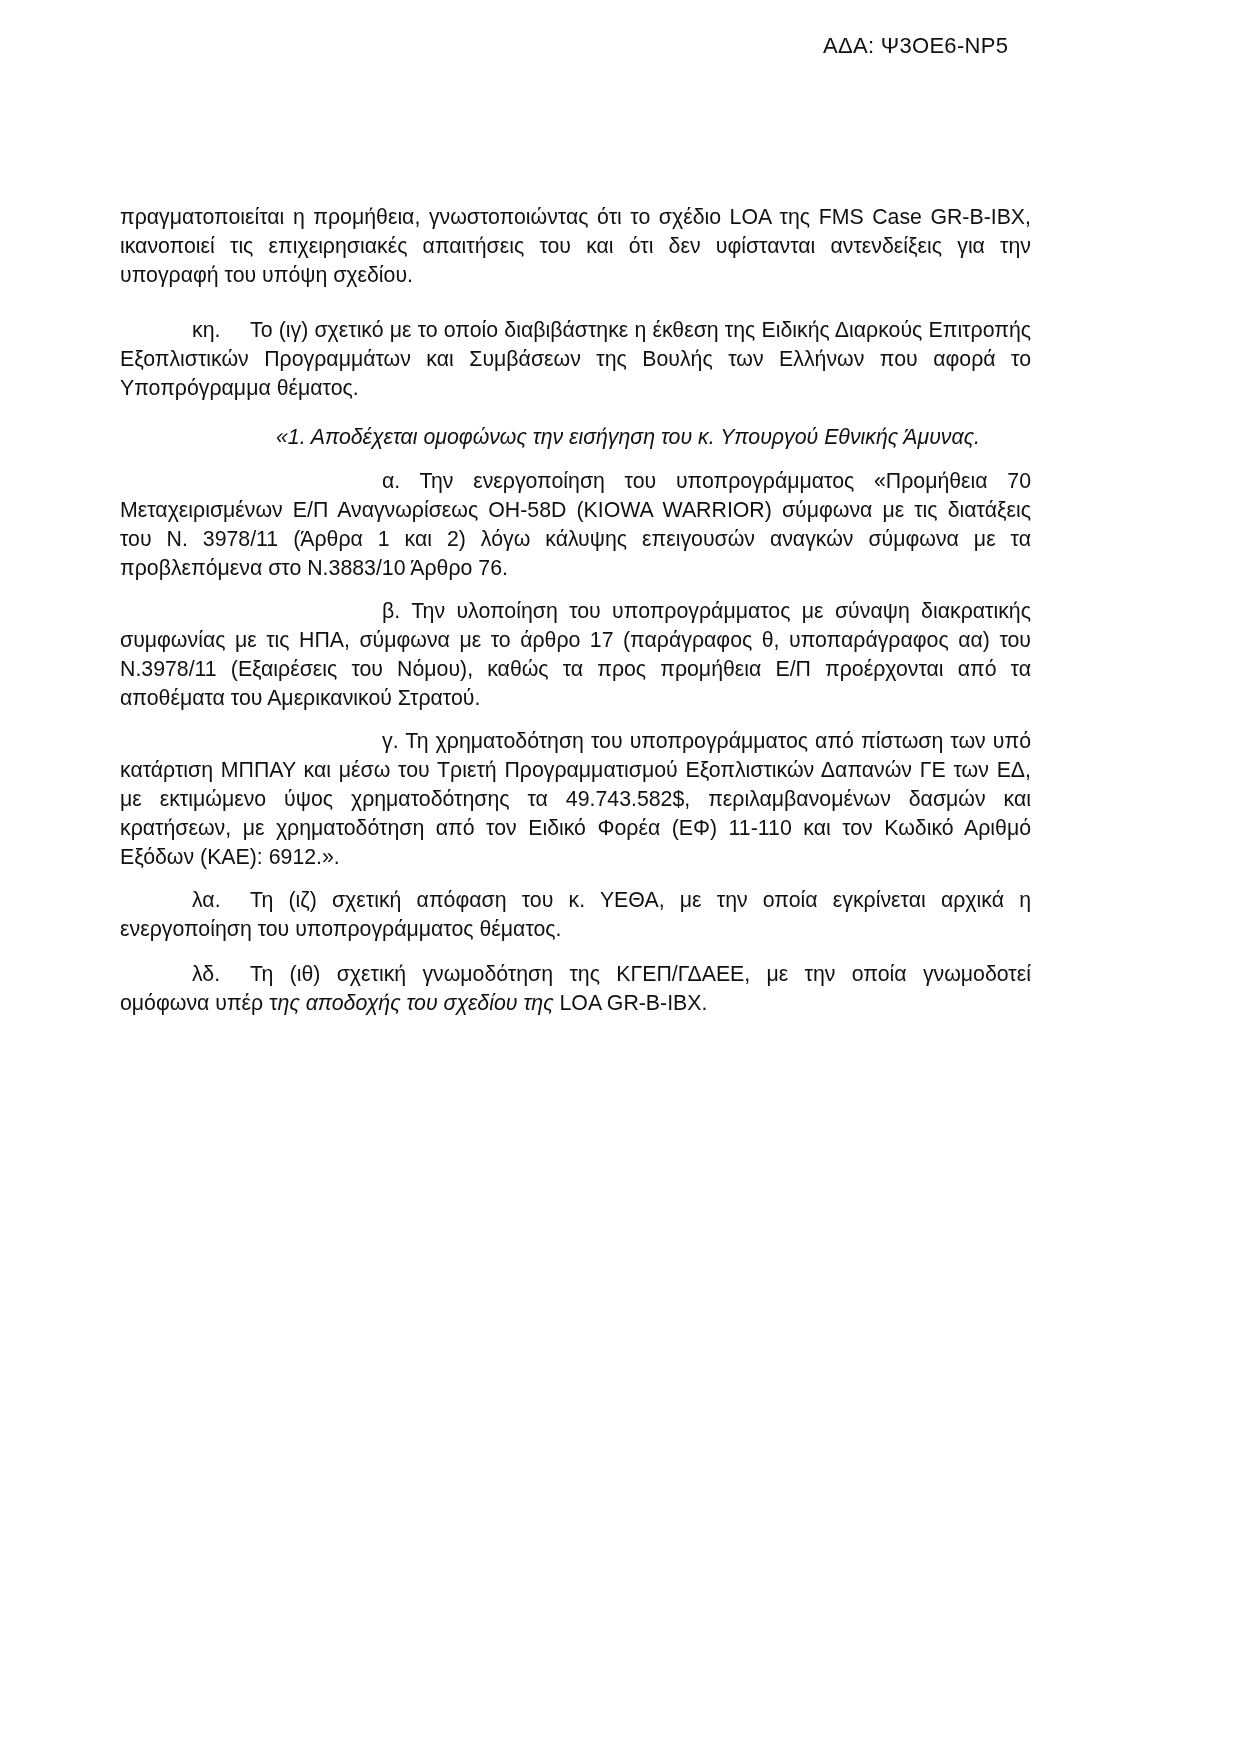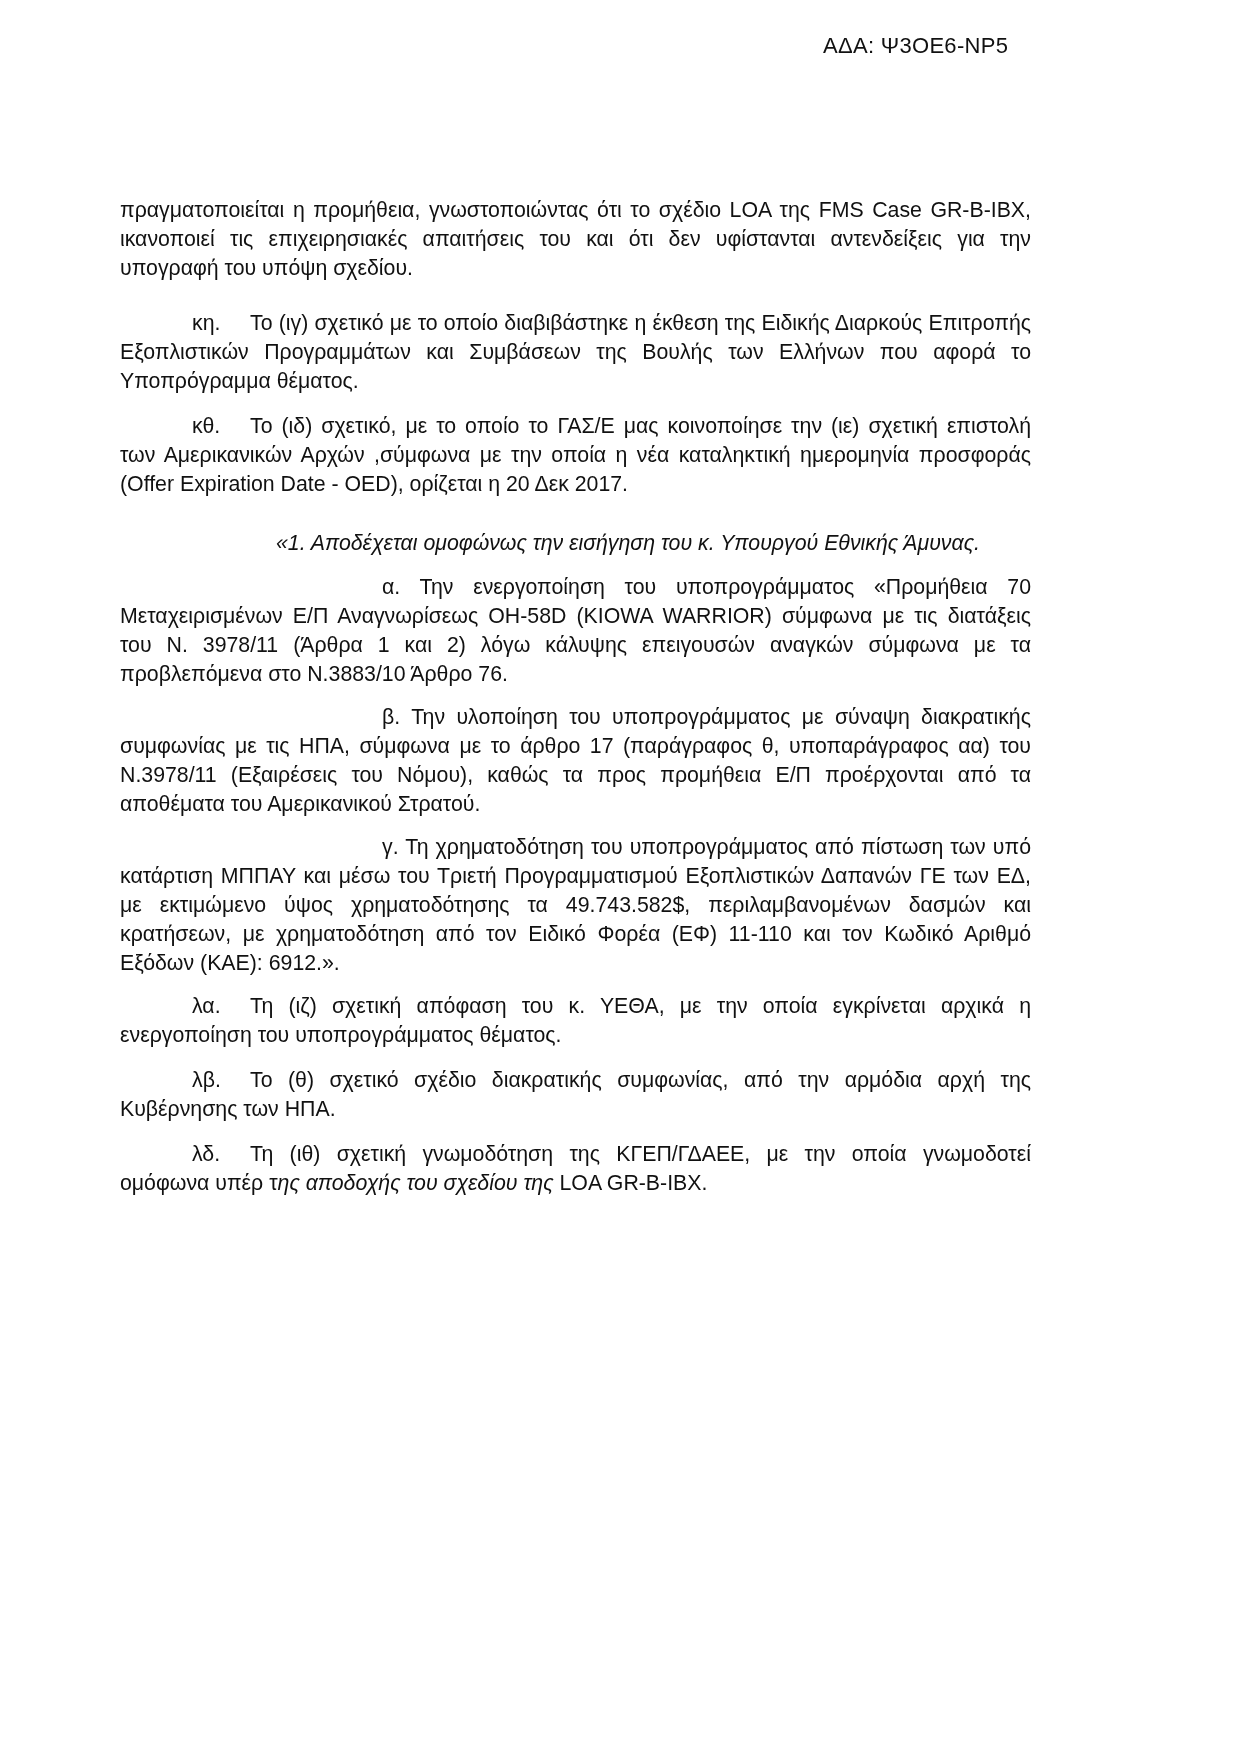--- a/index.html
+++ b/index.html
@@ -24,21 +24,21 @@
     }
     .page {
       position: absolute;
       left: 120px;
       top: 196px;
       width: 911px;
       font-size: 21.3px;
       line-height: 29px;
     }
     p {
-      margin: 0 0 14px 0;
+      margin: 7px 0 14px 0;
       text-align: justify;
     }
     .indent {
       text-indent: 72px;
     }
     .num {
       display: inline-block;
       width: 58px;
       text-indent: 0;
     }
@@ -71,33 +71,31 @@
 <body>
 
 <div class="header-code">ΑΔΑ: Ψ3ΟΕ6-ΝΡ5</div>
 
 <div class="page">
 
   <p class="gap-m">πραγματοποιείται η προμήθεια, γνωστοποιώντας ότι το σχέδιο LOA της FMS Case GR-B-IBX, ικανοποιεί τις επιχειρησιακές απαιτήσεις του και ότι δεν υφίστανται αντενδείξεις για την υπογραφή του υπόψη σχεδίου.</p>
 
   <p class="indent gap-s"><span class="num">κη.</span><span>Το (ιγ) σχετικό με το οποίο διαβιβάστηκε η έκθεση της Ειδικής Διαρκούς Επιτροπής Εξοπλιστικών Προγραμμάτων και Συμβάσεων της Βουλής των Ελλήνων που αφορά το Υποπρόγραμμα θέματος.</span></p>
 
-  <p class="indent gap-m"><span class="num">κθ.</span><span>Το (ιδ) σχετικό, με το οποίο το ΓΑΣ/Ε μας κοινοποίησε την (ιε) σχετική επιστολή των Αμερικανικών Αρχών ,σύμφωνα με την οποία η νέα καταληκτική ημερομηνία προσφοράς (Offer Expiration Date - OED), ορίζεται η 20 Δεκ 2017.</span></p>
 
 
   <p class="quote1" style="line-height:36px">«1.  Αποδέχεται ομοφώνως την εισήγηση του κ. Υπουργού Εθνικής Άμυνας.</p>
 
 
   <p class="sub-indent"><span>α.</span> <span>Την ενεργοποίηση του υποπρογράμματος «Προμήθεια 70 Μεταχειρισμένων Ε/Π Αναγνωρίσεως OH-58D (KIOWA WARRIOR) σύμφωνα με τις διατάξεις του Ν. 3978/11 (Άρθρα 1 και 2) λόγω κάλυψης επειγουσών αναγκών σύμφωνα με τα προβλεπόμενα στο Ν.3883/10 Άρθρο 76.</span></p>
 
   <p class="sub-indent"><span>β.</span> <span>Την υλοποίηση του υποπρογράμματος με σύναψη διακρατικής συμφωνίας με τις ΗΠΑ, σύμφωνα με το άρθρο 17 (παράγραφος θ, υποπαράγραφος αα) του Ν.3978/11 (Εξαιρέσεις του Νόμου), καθώς τα προς προμήθεια Ε/Π προέρχονται από τα αποθέματα του Αμερικανικού Στρατού.</span></p>
 
   <p class="sub-indent"><span>γ.</span> <span>Τη χρηματοδότηση του υποπρογράμματος από πίστωση των υπό κατάρτιση ΜΠΠΑΥ και μέσω του Τριετή Προγραμματισμού Εξοπλιστικών Δαπανών ΓΕ των ΕΔ, με εκτιμώμενο ύψος χρηματοδότησης τα 49.743.582$, περιλαμβανομένων δασμών και κρατήσεων, με χρηματοδότηση από τον Ειδικό Φορέα (ΕΦ) 11-110 και τον Κωδικό Αριθμό Εξόδων (ΚΑΕ): 6912.».</span></p>
 
   <p class="indent gap-s"><span class="num">λα.</span><span>Τη (ιζ) σχετική απόφαση του κ. ΥΕΘΑ, με την οποία εγκρίνεται αρχικά η ενεργοποίηση του υποπρογράμματος θέματος.</span></p>
 
-  <p class="indent gap-s"><span class="num">λβ.</span><span>Το (θ) σχετικό σχέδιο διακρατικής συμφωνίας, από την αρμόδια αρχή της Κυβέρνησης των ΗΠΑ.</span></p>
 
 
   <p class="indent gap-s"><span class="num">λδ.</span><span>Τη (ιθ) σχετική γνωμοδότηση της ΚΓΕΠ/ΓΔΑΕΕ, με την οποία γνωμοδοτεί ομόφωνα υπέρ τ</span><span class="it">ης αποδοχής του σχεδίου της</span><span> LOA GR-B-IBX.</span></p>
 
 
 </div>
 
 </body></html>

